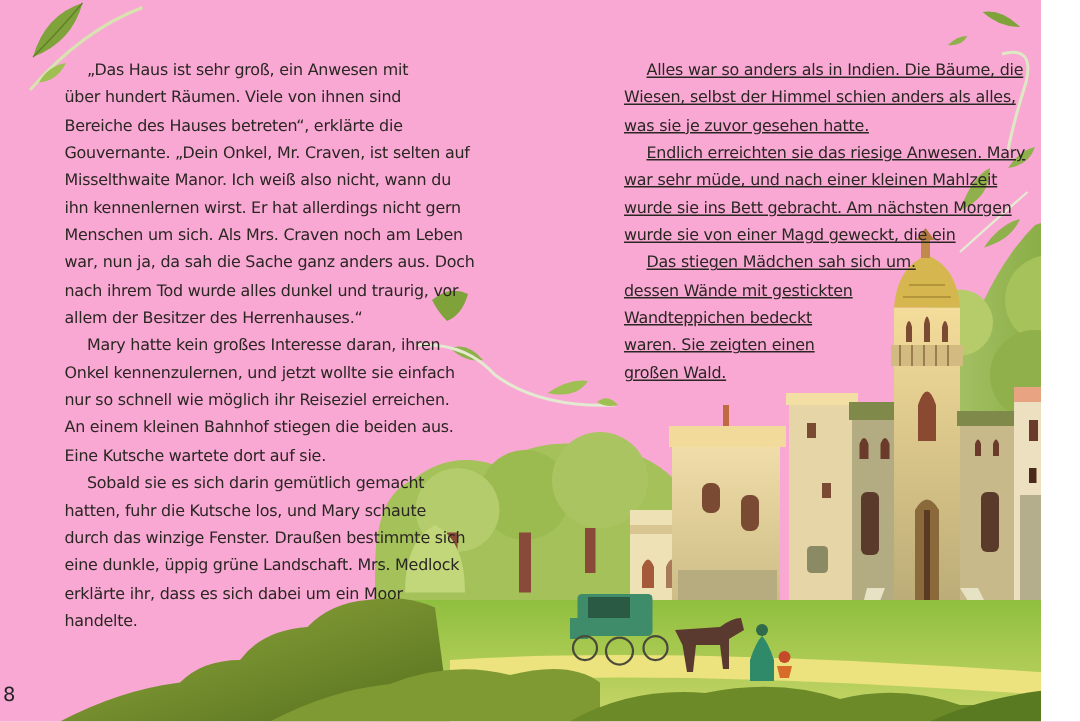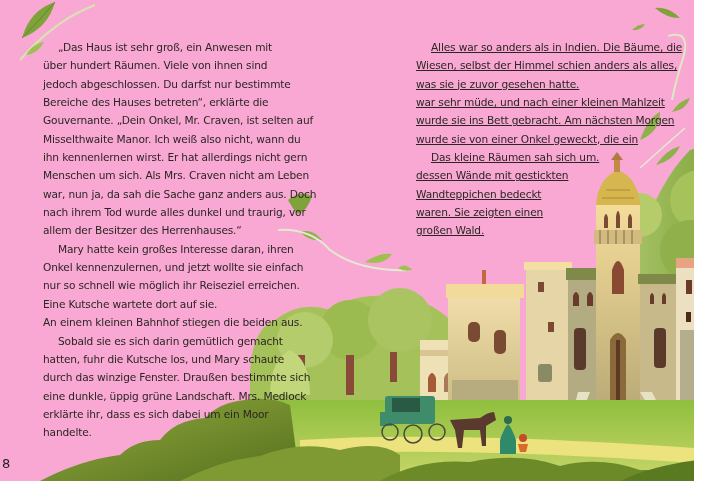--- a/index.html
+++ b/index.html
@@ -171,50 +171,50 @@
       <path d="M 40 481 Q 80 460 120 455 Q 135 440 160 440 Q 175 420 205 418 Q 220 402 245 400 Q 270 396 290 405 L 300 481 Z" fill="url(#hedgeGrad)"></path>
       <path d="M 180 481 Q 220 460 260 456 Q 300 440 340 450 Q 380 440 400 455 L 400 481 Z" fill="#7f9a32"></path>
       <path d="M 380 481 Q 420 458 470 462 Q 520 452 560 466 Q 600 456 640 470 L 720 470 L 720 481 Z" fill="#6c8a28"></path>
       <path d="M 620 481 Q 660 462 720 458 L 720 481 Z" fill="#5a7a22"></path>
     </g>
   </svg>
 
   <div class="col col-left">
     <span class="line indent">„Das Haus ist sehr groß, ein Anwesen mit</span>
     <span class="line">über hundert Räumen. Viele von ihnen sind</span>
-    <span class="line">jedoch abgeschlossen. Du darfst nur bestimmte</span>
     <span class="line">Bereiche des Hauses betreten“, erklärte die</span>
     <span class="line">Gouvernante. „Dein Onkel, Mr. Craven, ist selten auf</span>
     <span class="line">Misselthwaite Manor. Ich weiß also nicht, wann du</span>
     <span class="line">ihn kennenlernen wirst. Er hat allerdings nicht gern</span>
-    <span class="line">Menschen um sich. Als Mrs. Craven nicht am Leben</span>
+    <span class="line">Menschen um sich. Als Mrs. Craven noch am Leben</span>
     <span class="line">war, nun ja, da sah die Sache ganz anders aus. Doch</span>
     <span class="line">nach ihrem Tod wurde alles dunkel und traurig, vor</span>
     <span class="line">allem der Besitzer des Herrenhauses.“</span>
     <span class="line indent">Mary hatte kein großes Interesse daran, ihren</span>
     <span class="line">Onkel kennenzulernen, und jetzt wollte sie einfach</span>
     <span class="line">nur so schnell wie möglich ihr Reiseziel erreichen.</span>
+    <span class="line"> An einem kleinen Bahnhof stiegen die beiden aus.</span>
     <span class="line">Eine Kutsche wartete dort auf sie.</span>
-    <span class="line"> An einem kleinen Bahnhof stiegen die beiden aus.</span>
     <span class="line indent">Sobald sie es sich darin gemütlich gemacht</span>
     <span class="line">hatten, fuhr die Kutsche los, und Mary schaute</span>
     <span class="line">durch das winzige Fenster. Draußen bestimmte sich</span>
     <span class="line">eine dunkle, üppig grüne Landschaft. Mrs. Medlock</span>
     <span class="line">erklärte ihr, dass es sich dabei um ein Moor</span>
     <span class="line">handelte.</span>
   </div>
 
   <div class="col col-right">
     <span class="line indent">Alles war so anders als in Indien. Die Bäume, die</span>
     <span class="line">Wiesen, selbst der Himmel schien anders als alles,</span>
     <span class="line">was sie je zuvor gesehen hatte.</span>
+    <span class="line indent">Endlich erreichten sie das riesige Anwesen. Mary</span>
     <span class="line">war sehr müde, und nach einer kleinen Mahlzeit</span>
     <span class="line">wurde sie ins Bett gebracht. Am nächsten Morgen</span>
-    <span class="line">wurde sie von einer Onkel geweckt, die ein</span>
-    <span class="line indent">Das kleine Räumen sah sich um.</span>
+    <span class="line">wurde sie von einer Magd geweckt, die ein</span>
+    <span class="line indent">Das stiegen Mädchen sah sich um.</span>
     <span class="line">dessen Wände mit gestickten</span>
     <span class="line">Wandteppichen bedeckt</span>
     <span class="line">waren. Sie zeigten einen</span>
     <span class="line">großen Wald.</span>
   </div>
 
   <div class="page-number">8</div>
 </div>
 
 </body></html>

